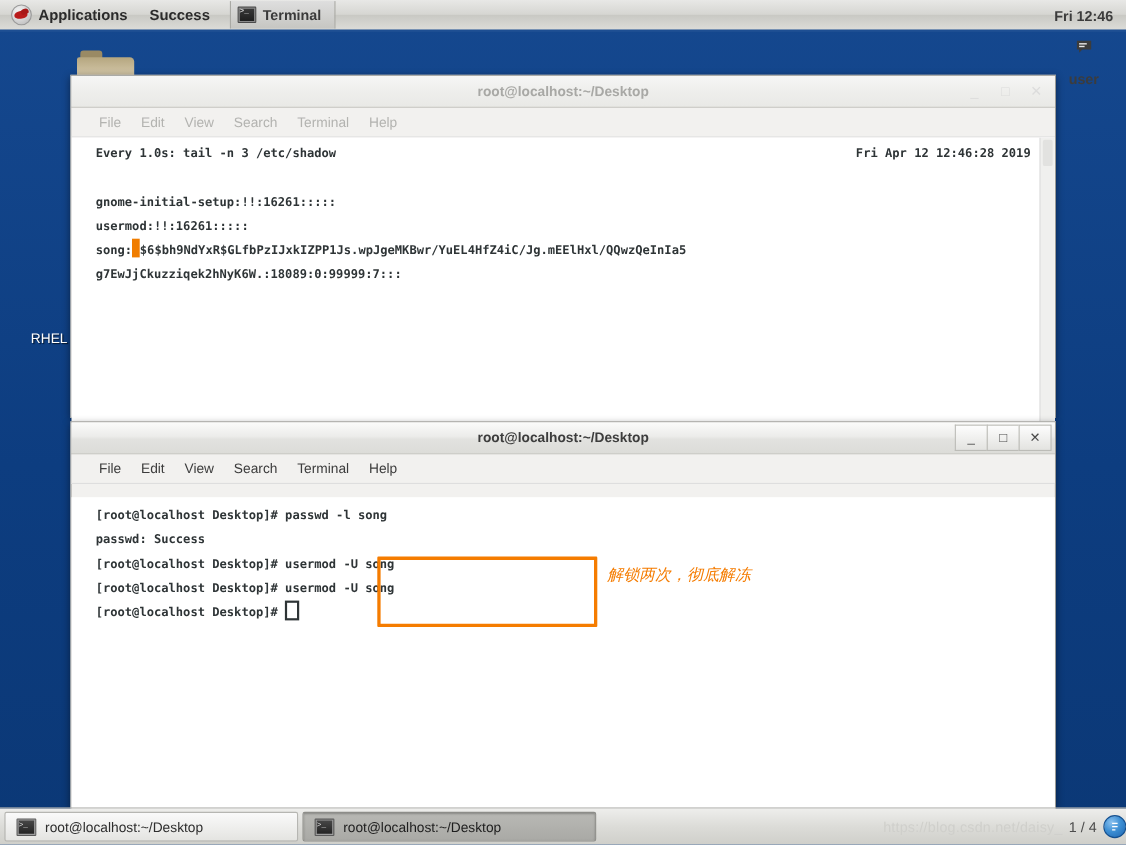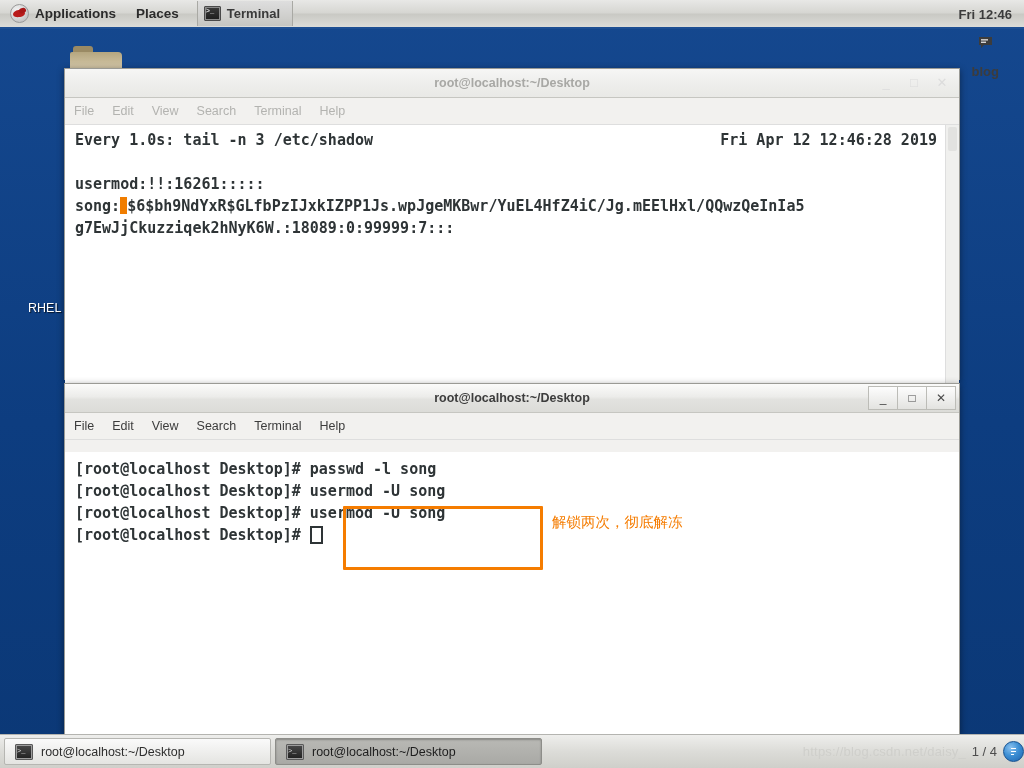--- a/index.html
+++ b/index.html
@@ -84,30 +84,30 @@
   .win-buttons { position:absolute; right:3px; top:2px; display:flex; gap:0; }
   .wb {
     width:28px; height:22px; display:flex; align-items:center; justify-content:center;
     font-family:"Liberation Sans", sans-serif; font-size:12px; color:#4a4a4a;
     background: linear-gradient(180deg,#fdfdfd,#e3e3e0);
     border:1px solid #bcbcb7; border-right:none;
   }
   .wb:last-child{ border-right:1px solid #bcbcb7; }
   .win-buttons.inactive .wb { background:transparent; border:none; color:#dcdcdc; font-size:13px;}
   .menubar {
-    height:26px; display:flex; align-items:center; gap:0px; padding-left:0;
+    height:26px; display:flex; align-items:center; gap:0px; padding-left:16px;
     background:#f2f1ef; border-bottom:1px solid #dedede;
   }
   .menubar.inactive .mi { color:#b3b3b0; }
   .mi { font-size:12.5px; color:#3c3c3c; padding:2px 9px; }
   .termarea {
     background:#ffffff; position:relative; overflow:hidden;
     font-family:"DejaVu Sans Mono","Liberation Mono", monospace;
-    font-size:15px; line-height:22px; color:#2e3436; font-weight:bold;
-    padding:4px 0 0 8px;
+    font-size:11px; line-height:22px; color:#2e3436; font-weight:bold;
+    padding:4px 0 0 20px;
   }
   .trow { white-space:pre; padding-left:2px; }
   .scrollbar {
     position:absolute; top:0; right:0; width:13px; height:100%;
     background:#f0f0ee; border-left:1px solid #dedede;
   }
   .scrollthumb { position:absolute; top:2px; left:2px; width:9px; height:24px;
     background:#e2e2e0; border-radius:2px; }
 
   
@@ -169,21 +169,21 @@
 <body>
 
 <div id="screen">
 
   <div id="top-panel">
     <div class="panel-item menu">
       <span id="rh-logo"></span>
       <span>Applications</span>
     </div>
     <div class="panel-item menu">
-      <span>Places</span>
+      <span>Success</span>
     </div>
     <div id="window-list-top">
       <span class="term-icon"></span>
       <span>Terminal</span>
     </div>
     <div id="panel-spacer"></div>
     <div id="tray">
       <span class="tray-ico">
         <svg width="17" height="15" viewBox="0 0 17 15" aria-hidden="true">
           <path d="M1 5.5h3l4-3.5v11l-4-3.5H1z" fill="#3c3c3c"></path>
@@ -199,21 +199,21 @@
         </svg>
       </span>
       <span>Fri 12:46</span>
       <span class="tray-ico">
         <svg width="15" height="14" viewBox="0 0 15 14" aria-hidden="true">
           <path d="M1 1h13v8H6l-3 3V9H1z" fill="#3c3c3c"></path>
           <rect x="3" y="3.2" width="7" height="1.3" fill="#e6e6e6"></rect>
           <rect x="3" y="5.6" width="5" height="1.3" fill="#e6e6e6"></rect>
         </svg>
       </span>
-      <span>blog</span>
+      <span>user</span>
     </div>
   </div>
 
   <div id="desktop-folder">
     <div class="folder-shape">
       <div class="folder-tab"></div>
       <div class="folder-body"></div>
     </div>
   </div>
   <div id="desktop-label-rhel">RHEL</div>
@@ -238,20 +238,21 @@
         <span class="mi">Terminal</span>
         <span class="mi">Help</span>
       </div>
 
       <div class="termarea" style="height:255px;">
         <div class="trow" style="display:flex; justify-content:space-between; padding-right:22px;">
           <span>Every 1.0s: tail -n 3 /etc/shadow</span>
           <span>Fri Apr 12 12:46:28 2019</span>
         </div>
         <div class="trow">&nbsp;</div>
+        <div class="trow">gnome-initial-setup:!!:16261:::::</div>
         <div class="trow">usermod:!!:16261:::::</div>
         <div class="trow"><span>song:</span><span class="orange-caret"></span><span>$6$bh9NdYxR$GLfbPzIJxkIZPP1Js.wpJgeMKBwr/YuEL4HfZ4iC/Jg.mEElHxl/QQwzQeInIa5</span></div>
         <div class="trow">g7EwJjCkuzziqek2hNyK6W.:18089:0:99999:7:::</div>
         <div class="scrollbar">
           <div class="scrollthumb"></div>
         </div>
       </div>
     </div>
   </div>
 
@@ -271,29 +272,30 @@
         <span class="mi">File</span>
         <span class="mi">Edit</span>
         <span class="mi">View</span>
         <span class="mi">Search</span>
         <span class="mi">Terminal</span>
         <span class="mi">Help</span>
       </div>
 
       <div class="termarea" style="height:295px; padding-top:6px;margin-top:12px;">
         <div class="trow"><span>[root@localhost Desktop]# </span><span>passwd -l song</span></div>
+        <div class="trow">passwd: Success</div>
         <div class="trow"><span>[root@localhost Desktop]# </span><span>usermod -U song</span></div>
         <div class="trow"><span>[root@localhost Desktop]# </span><span>usermod -U song</span></div>
         <div class="trow"><span>[root@localhost Desktop]# </span><span class="hollow-cursor"></span></div>
       </div>
     </div>
   </div>
 
   <div class="ann-box" style="left:343px; top:506px; width:194px; height:58px;"></div>
-  <div class="ann-text" style="left:552px; top:513px;">解锁两次，彻底解冻</div>
+  <div class="ann-text" style="left:552px; top:513px;font-style:italic;">解锁两次，彻底解冻</div>
 
   <div id="bottom-panel">
     <div class="task-btn">
       <span class="task-ico"></span>
       <span>root@localhost:~/Desktop</span>
     </div>
     <div class="task-btn active">
       <span class="task-ico"></span>
       <span>root@localhost:~/Desktop</span>
     </div>

